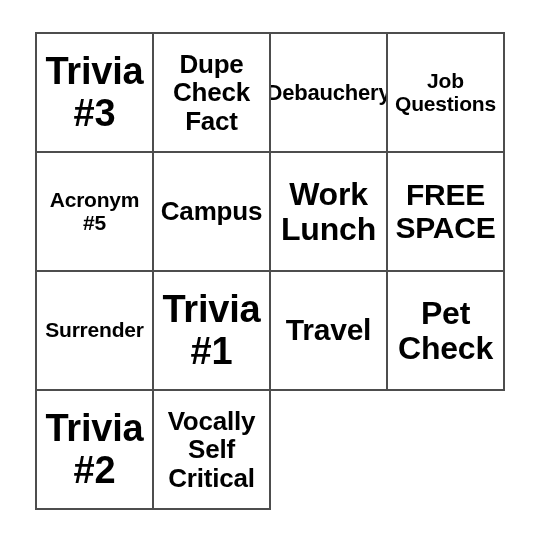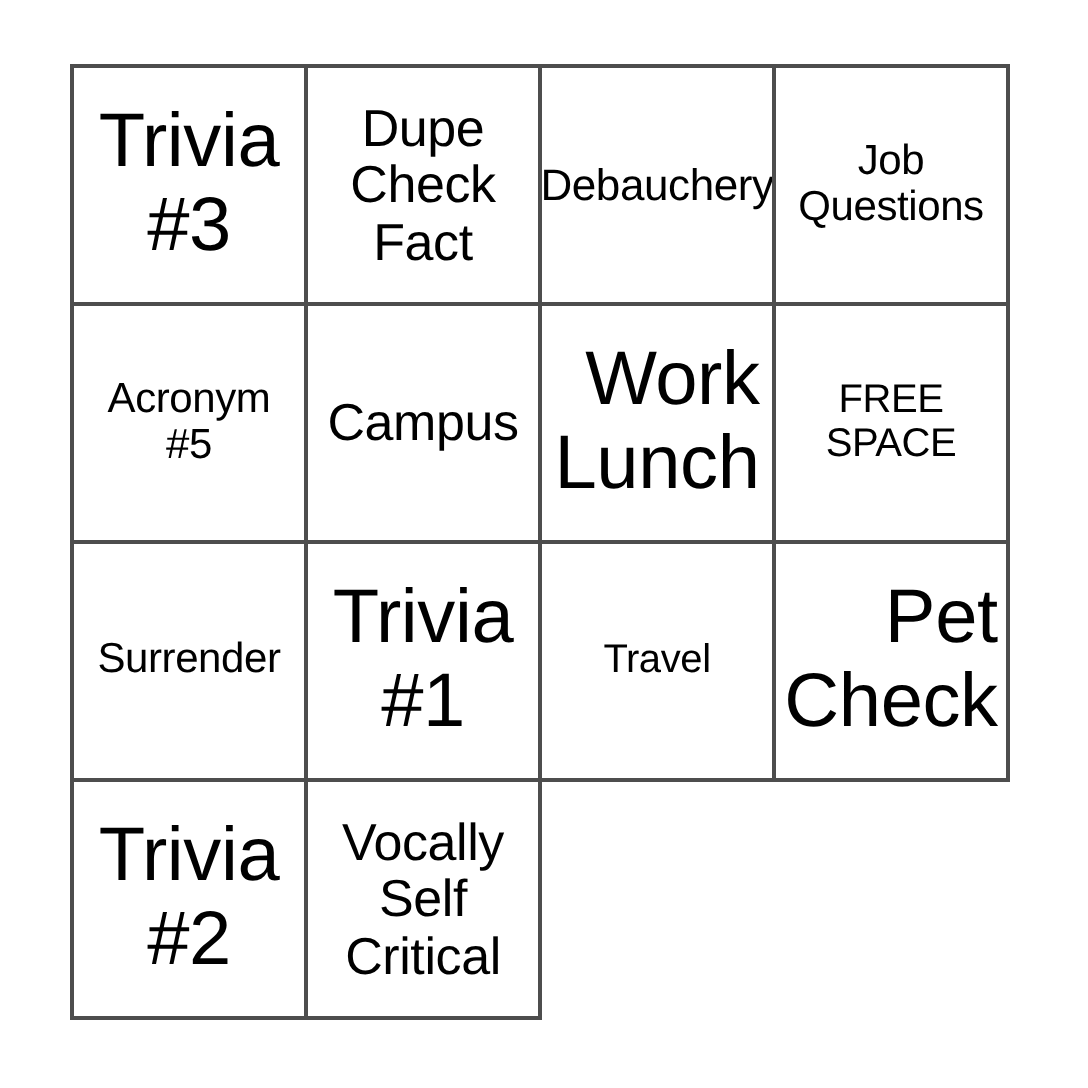--- a/index.html
+++ b/index.html
@@ -40,30 +40,30 @@
     align-items: center;
     justify-content: center;
     text-align: center;
     overflow: hidden;
     padding: 1px 2px;
   }
 
   .bingo-cell-text {
     color: #000000;
     font-family: "Liberation Sans", sans-serif;
-    font-weight: 400;
+    font-weight: 700;
     line-height: 1.08;
     white-space: pre-line;
     letter-spacing: -0.2px;
   }
 
   
   .sz-xxl .bingo-cell-text { font-size: 38px; }
-  .sz-xl  .bingo-cell-text { font-size: 38px; text-align: right; }
-  .sz-lg  .bingo-cell-text { font-size: 20px; }
+  .sz-xl  .bingo-cell-text { font-size: 32px; }
+  .sz-lg  .bingo-cell-text { font-size: 30px; }
   .sz-md  .bingo-cell-text { font-size: 26px; }
   .sz-sm  .bingo-cell-text { font-size: 21px; }
   .sz-xs  .bingo-cell-text { font-size: 22px; }
   .sz-xxs .bingo-cell-text { font-size: 15px; }
 </style>
 </head>
 <body>
 
 <div id="bingo-card">
     <div class="bingo-cell sz-xxl">

